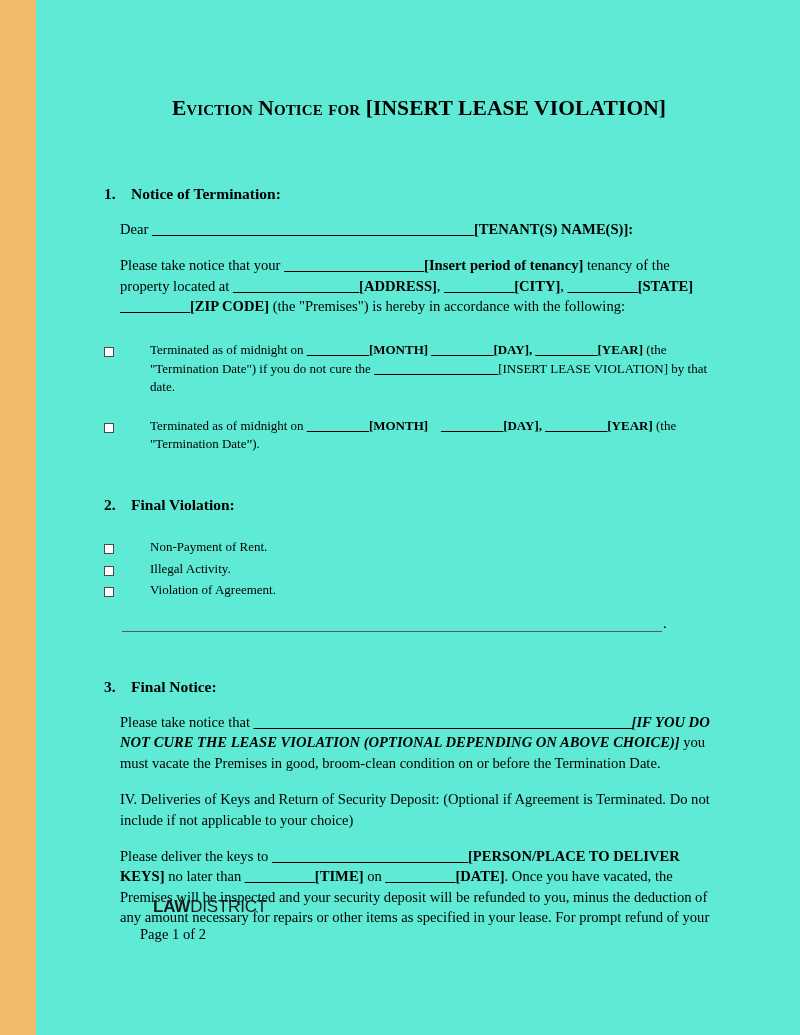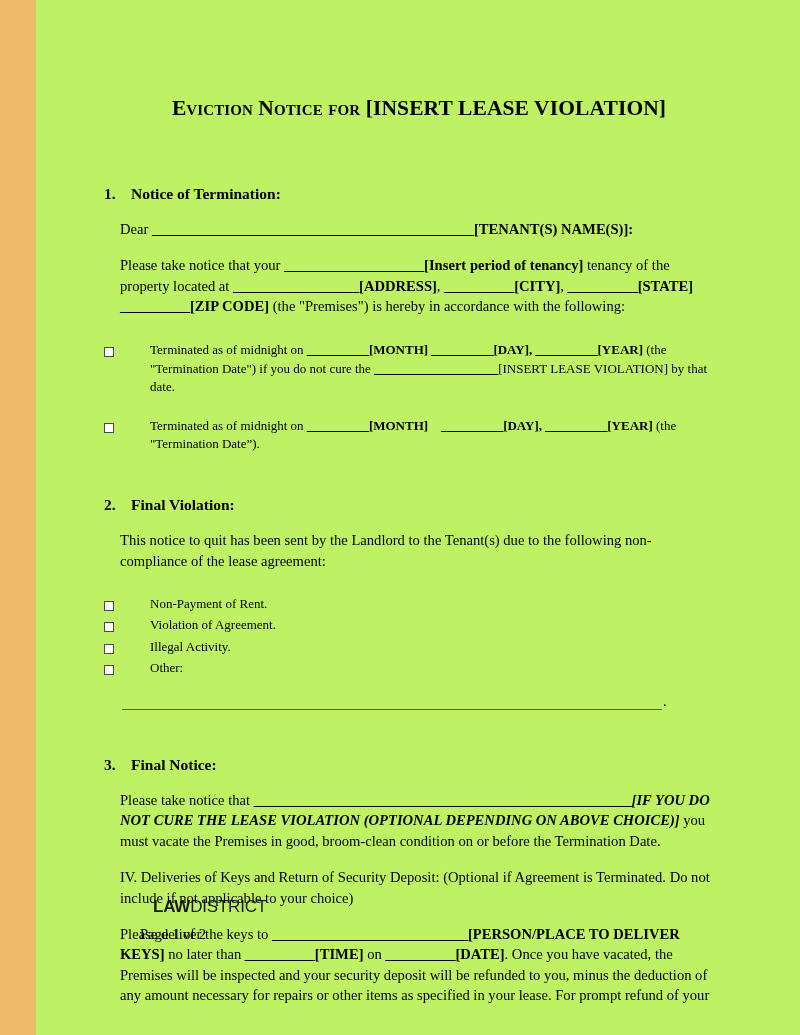--- a/index.html
+++ b/index.html
@@ -26,21 +26,21 @@
     background: #efbb6a;
   }
 
   
   #page {
     position: absolute;
     left: 36px;
     top: 0;
     width: 764px;
     height: 1035px;
-    background: #bef264;
+    background: #5eead4;
   }
 
   #content {
     position: absolute;
     left: 68px;
     top: 0;
     width: 630px;
   }
 
   
@@ -194,38 +194,33 @@
     <div class="cb-row spaced">
       <span class="cb-box-cell"><span class="cb-box"></span></span>
       <span class="cb-text"><span>Terminated as of midnight on </span><span class="blank">__________</span><b>[MONTH]</b> &nbsp;&nbsp;&nbsp;<span class="blank">__________</span><b>[DAY],</b> <span class="blank">__________</span><b>[YEAR]</b><span> (the "Termination Date”).</span></span>
     </div>
 
     <div class="section-heading sec2">
       <span class="num">2.</span>
       <span>Final Violation:</span>
     </div>
 
-    <p class="body gap-lg">This notice to quit has been sent by the Landlord to the Tenant(s) due to the following non-compliance of the lease agreement:</p>
 
     <div class="violation-list">
       <div class="cb-row">
         <span class="cb-box-cell"><span class="cb-box"></span></span>
         <span class="cb-text">Non-Payment of Rent.</span>
       </div>
       <div class="cb-row">
         <span class="cb-box-cell"><span class="cb-box"></span></span>
-        <span class="cb-text">Violation of Agreement.</span>
-      </div>
-      <div class="cb-row">
-        <span class="cb-box-cell"><span class="cb-box"></span></span>
         <span class="cb-text">Illegal Activity.</span>
       </div>
       <div class="cb-row">
         <span class="cb-box-cell"><span class="cb-box"></span></span>
-        <span class="cb-text">Other:</span>
+        <span class="cb-text">Violation of Agreement.</span>
       </div>
     </div>
 
     <div class="other-rule-wrap">
       <span class="other-rule" style="border-bottom-color: rgb(89, 89, 89);"></span>
         <span class="other-period">.</span>
     </div>
 
     <div class="section-heading sec3">
       <span class="num">3.</span>

